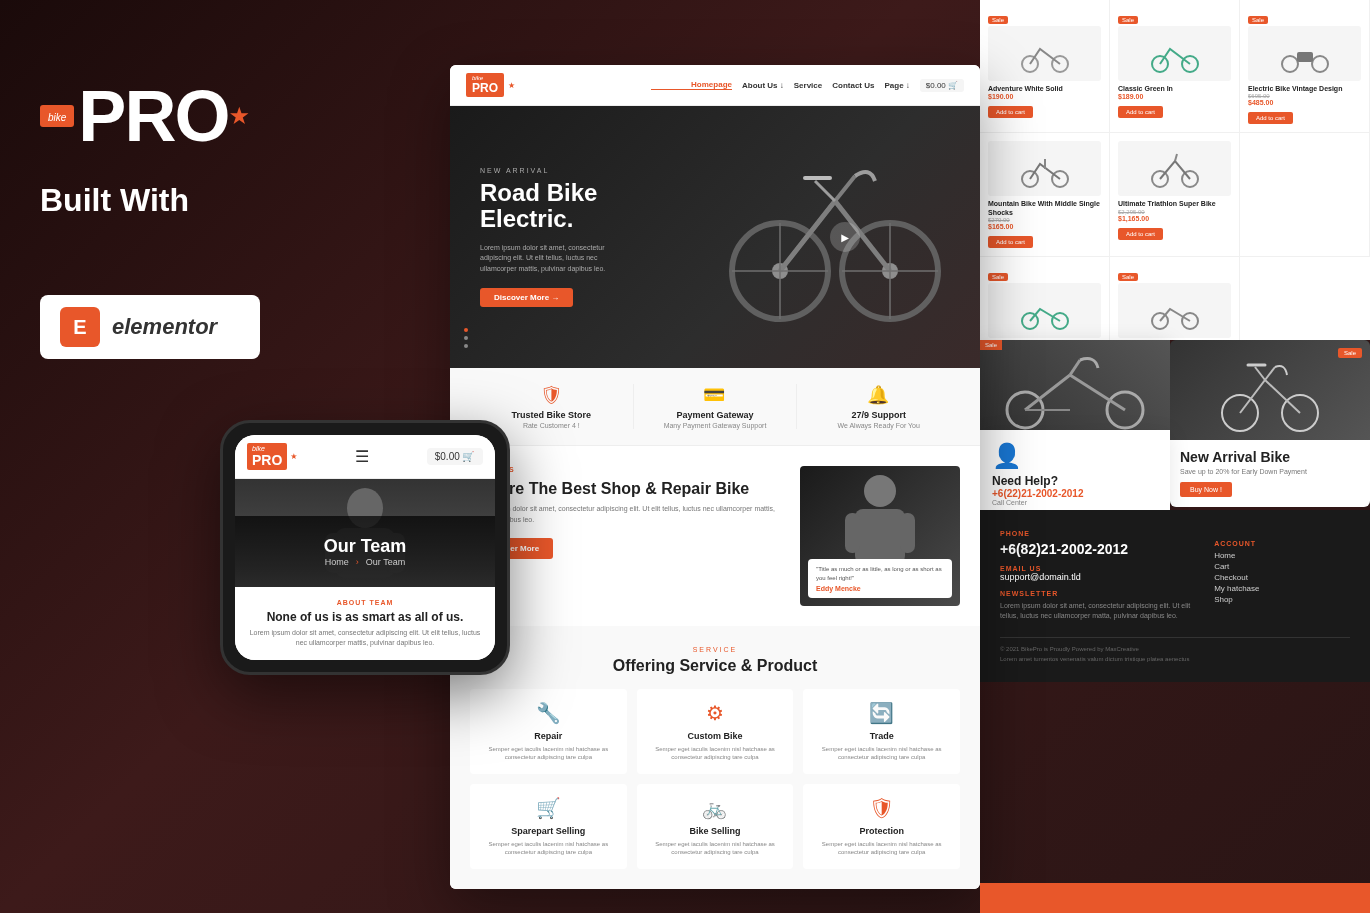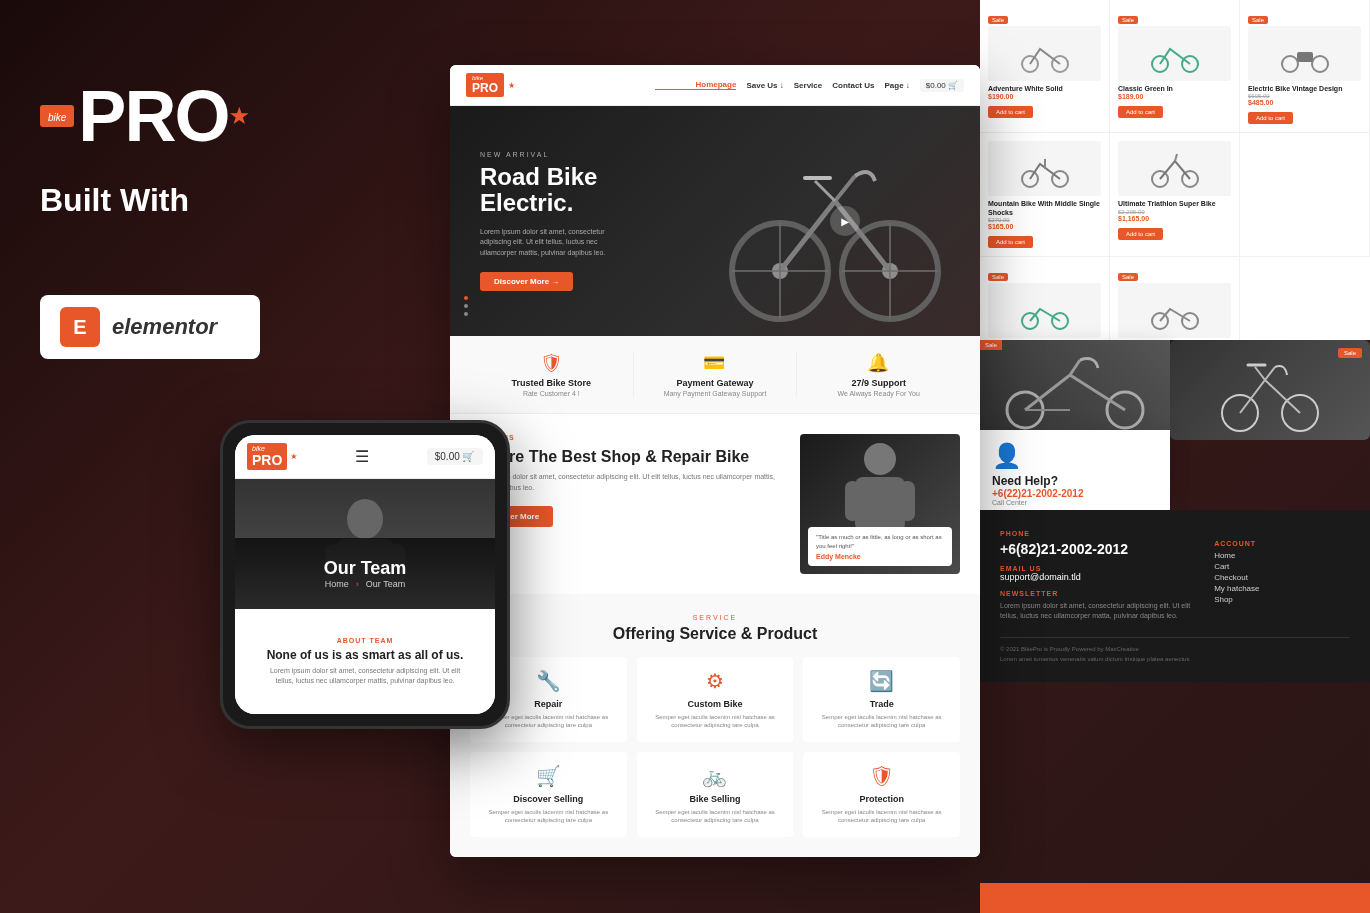--- a/index.html
+++ b/index.html
@@ -140,21 +140,21 @@
 
     .phone-cart {
       font-size: 10px;
       color: #333;
       background: #f5f5f5;
       padding: 3px 8px;
       border-radius: 4px;
     }
 
     .phone-hero {
-      height: 130px;
+      height: 108px;
       background: linear-gradient(180deg, #2a2a2a 0%, #1a1a1a 100%);
       position: relative;
       overflow: hidden;
     }
 
     .phone-team-section {
       background: linear-gradient(180deg, rgba(0,0,0,0.7) 0%, rgba(0,0,0,0.5) 100%);
       padding: 20px 15px;
       text-align: center;
       position: absolute;
@@ -173,21 +173,21 @@
       color: #ccc;
       font-size: 9px;
       display: flex;
       align-items: center;
       justify-content: center;
       gap: 4px;
     }
 
     .phone-about-section {
       background: white;
-      padding: 28px;
+      padding: 12px;
     }
 
     .phone-about-label {
       color: #e8572a;
       font-size: 7px;
       font-weight: 700;
       letter-spacing: 1px;
       text-transform: uppercase;
       text-align: center;
     }
@@ -267,21 +267,21 @@
       font-size: 8px;
       color: #333;
       background: #f5f5f5;
       padding: 2px 6px;
       border-radius: 3px;
     }
 
     
     .hero-section {
       background: linear-gradient(135deg, #1a1a1a 0%, #2d2d2d 60%, #3a2a2a 100%);
-      height: 230px;
+      height: 262px;
       position: relative;
       overflow: hidden;
       display: flex;
       align-items: center;
       padding: 20px 30px;
     }
 
     .hero-content {
       z-index: 2;
       position: relative;
@@ -968,21 +968,21 @@
     <div class="site-logo-area">
       <div class="site-logo-bg">
         <div class="site-logo-bike-text">bike</div>
         <div class="site-logo-pro-text">PRO</div>
       </div>
       <span class="site-logo-main"></span>
       <span class="site-logo-star">★</span>
     </div>
     <div class="site-nav-links">
       <span class="nav-link active">Homepage</span>
-      <span class="nav-link">Save Us ↓</span>
+      <span class="nav-link">About Us ↓</span>
       <span class="nav-link">Service</span>
       <span class="nav-link">Contact Us</span>
       <span class="nav-link">Page ↓</span>
       <span class="nav-cart">$0.00 🛒</span>
     </div>
   </div>
 
   <div class="hero-section">
     <div class="hero-slide-dots">
       <div class="slide-dot active"></div>
@@ -1092,21 +1092,21 @@
         <div class="service-title">Custom Bike</div>
         <div class="service-text">Semper eget iaculis lacenim nisl hatchase as consectetur adipiscing tare culpa</div>
       </div>
       <div class="service-card">
         <div class="service-icon">🔄</div>
         <div class="service-title">Trade</div>
         <div class="service-text">Semper eget iaculis lacenim nisl hatchase as consectetur adipiscing tare culpa</div>
       </div>
       <div class="service-card">
         <div class="service-icon">🛒</div>
-        <div class="service-title">Discover Selling</div>
+        <div class="service-title">Sparepart Selling</div>
         <div class="service-text">Semper eget iaculis lacenim nisl hatchase as consectetur adipiscing tare culpa</div>
       </div>
       <div class="service-card">
         <div class="service-icon">🚲</div>
         <div class="service-title">Bike Selling</div>
         <div class="service-text">Semper eget iaculis lacenim nisl hatchase as consectetur adipiscing tare culpa</div>
       </div>
       <div class="service-card">
         <div class="service-icon">🛡</div>
         <div class="service-title">Protection</div>
@@ -1252,20 +1252,25 @@
         <circle cx="90" cy="68" r="18" fill="none" stroke="#ccc" stroke-width="2"></circle>
         <path d="M30 68 L55 35 L90 68" fill="none" stroke="#bbb" stroke-width="2"></path>
         <line x1="55" y1="35" x2="65" y2="22" stroke="#bbb" stroke-width="2"></line>
         <path d="M65 22 Q75 18 77 30" fill="none" stroke="#ccc" stroke-width="2"></path>
         <line x1="55" y1="35" x2="45" y2="22" stroke="#bbb" stroke-width="2"></line>
         <line x1="38" y1="20" x2="55" y2="20" stroke="#ccc" stroke-width="3" stroke-linecap="round"></line>
       </svg>
     </div>
     <div class="new-arrival-badge">Sale</div>
   </div>
+  <div class="new-arrival-content">
+    <div class="new-arrival-title">New Arrival Bike</div>
+    <div class="new-arrival-sub">Save up to 20% for Early Down Payment</div>
+    <button class="new-arrival-btn">Buy Now !</button>
+  </div>
 </div>
 
 <div class="need-help-card">
   <div class="need-help-icon">👤</div>
   <div class="need-help-title">Need Help?</div>
   <div class="need-help-phone">+6(22)21-2002-2012</div>
   <div class="need-help-sub">Call Center</div>
 </div>
 
 <div class="dark-panel">

